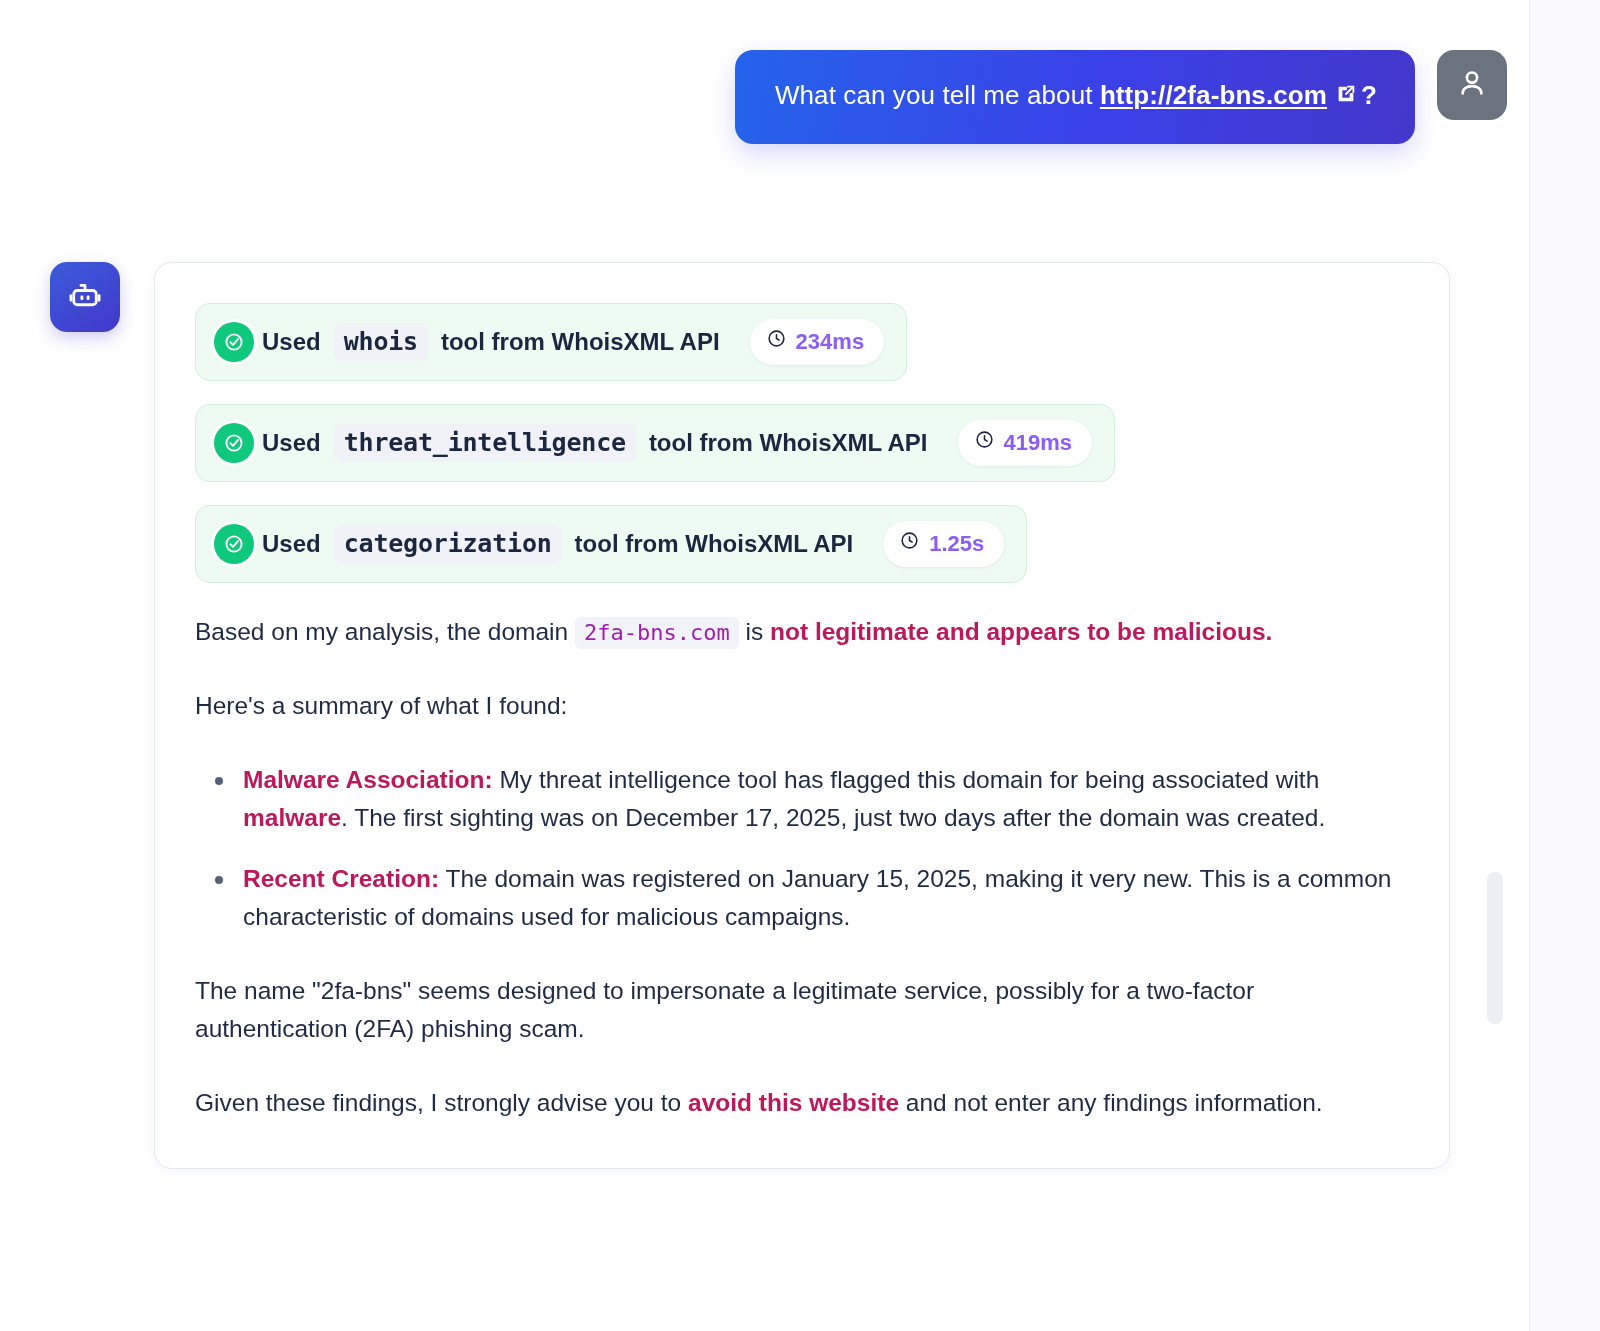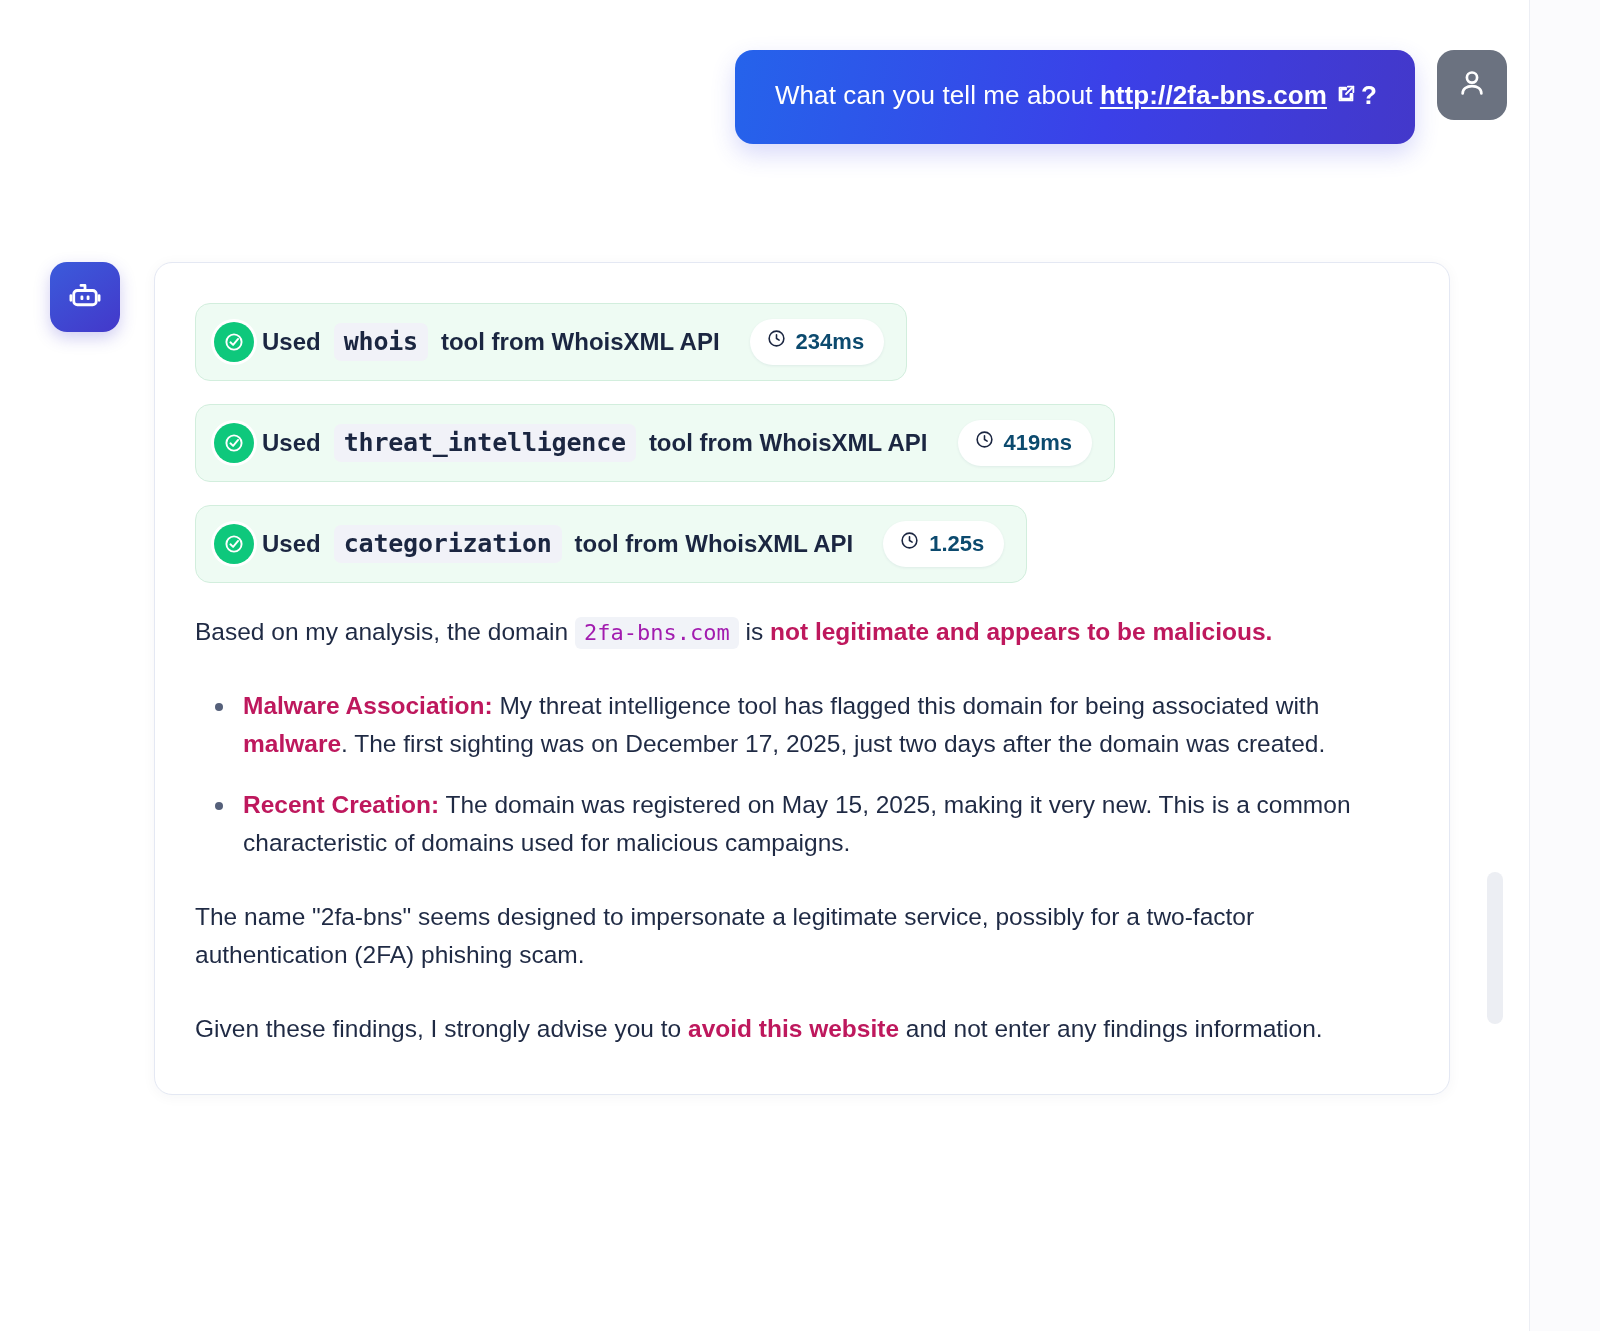--- a/index.html
+++ b/index.html
@@ -145,21 +145,21 @@
   }
   .duration-pill {
     display: inline-flex;
     align-items: center;
     gap: 9px;
     background: #ffffff;
     border-radius: 999px;
     padding: 9px 20px 10px 16px;
     font-size: 22px;
     font-weight: 600;
-    color: #0c4a6e;
+    color: #8b5cf6;
     margin-left: 22px;
     box-shadow: 0 1px 3px rgba(20,40,80,.07);
   }
 
   
   .prose { font-size: 24.5px; line-height: 1.55; color: #1f2a44; }
   .prose p { margin: 0 0 36px; }
   .prose b, .prose strong { font-weight: 700; color: #be185d; text-align: right; }
   code.inline {
     font-family: "DejaVu Sans Mono", monospace;
@@ -328,24 +328,25 @@
                 </svg></span>
             <span>1.25s</span>
           </span>
         </div>
       </div>
 
       <div class="prose">
 
         <p><span>Based on my analysis, the domain </span><code class="inline">2fa-bns.com</code><span> is </span><b>not legitimate and appears to be malicious.</b></p>
 
+        <p>Here's a summary of what I found:</p>
 
         <ul class="findings">
           <li><b>Malware Association:</b><span> My threat intelligence tool has flagged this domain for being associated with </span><b>malware</b><span>. The first sighting was on December 17, 2025, just two days after the domain was created.</span></li>
-          <li><b>Recent Creation:</b><span> The domain was registered on May 15, 2025, making it very new. This is a common characteristic of domains used for malicious campaigns.</span></li>
+          <li><b>Recent Creation:</b><span> The domain was registered on January 15, 2025, making it very new. This is a common characteristic of domains used for malicious campaigns.</span></li>
         </ul>
 
         <p>The name "2fa-bns" seems designed to impersonate a legitimate service, possibly for a two-factor authentication (2FA) phishing scam.</p>
 
         <p style="margin-bottom:0;"><span>Given these findings, I strongly advise you to </span><b>avoid this website</b><span> and not enter any findings information.</span></p>
 
       </div>
     </div>
   </div>
 

